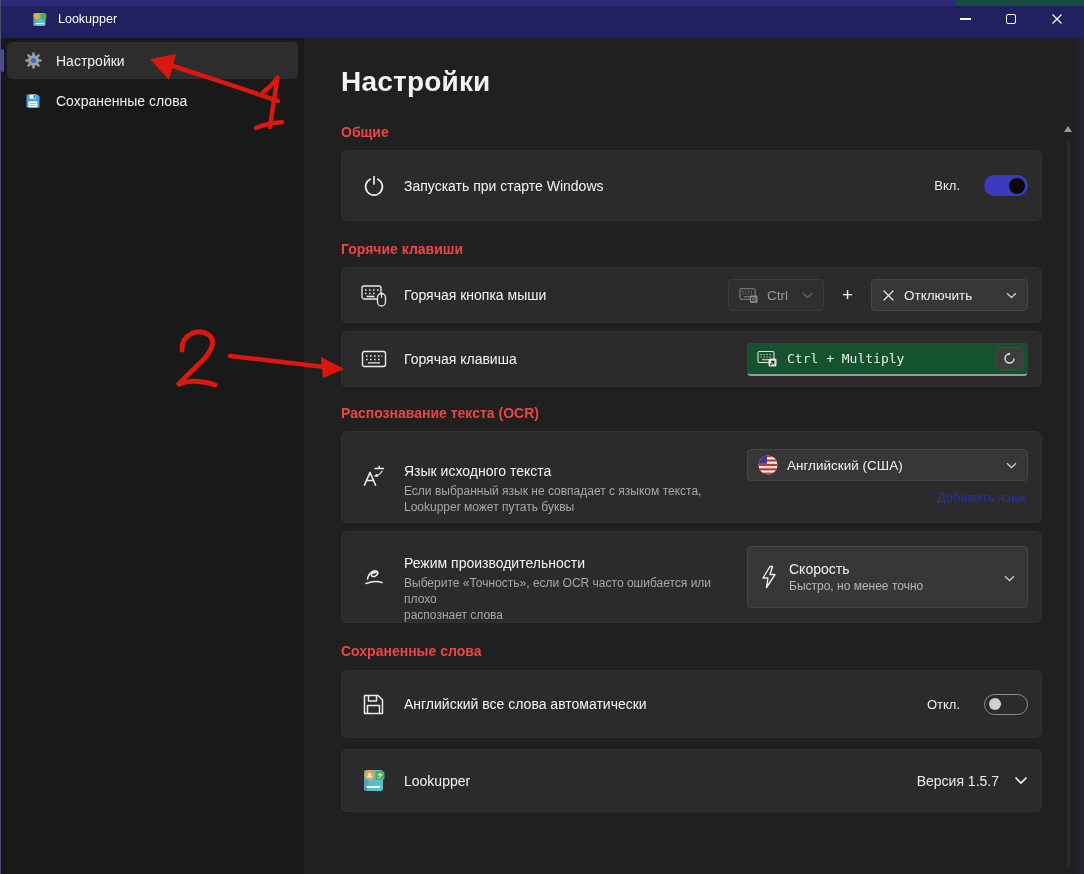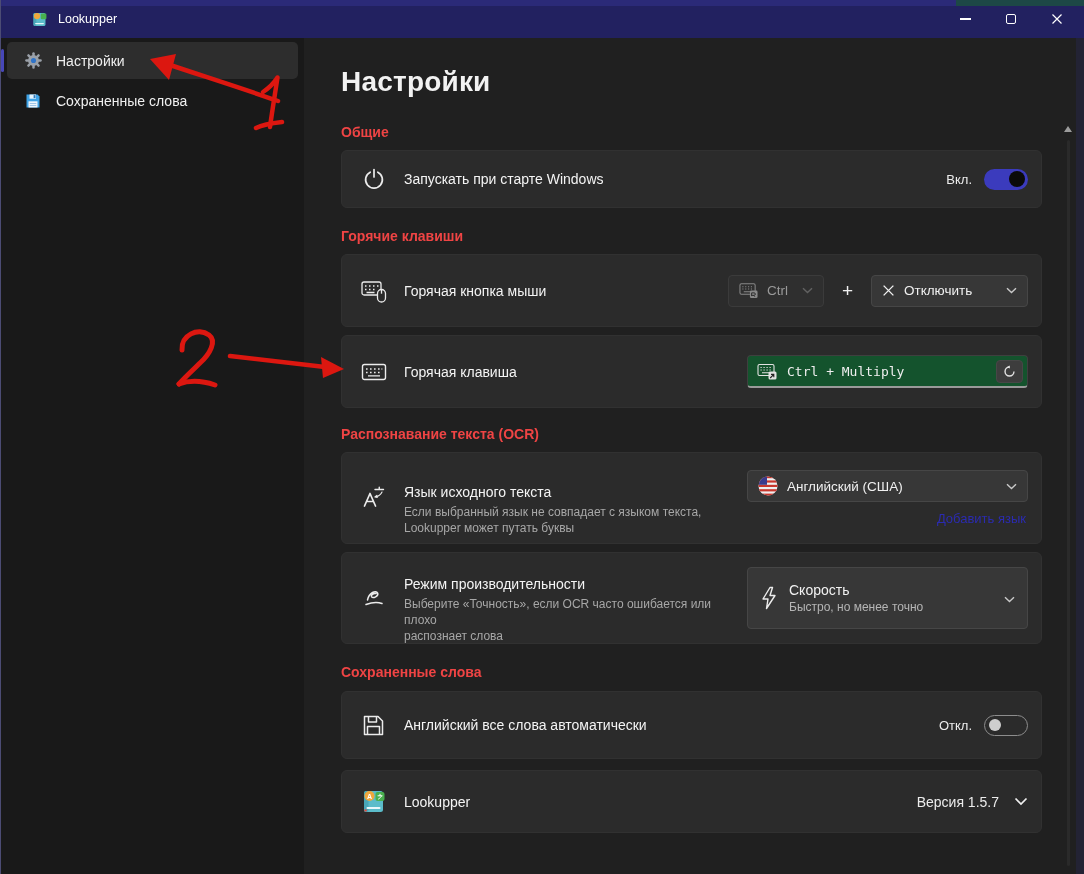--- a/index.html
+++ b/index.html
@@ -35,25 +35,25 @@
   .sec.m1 { margin-top:24px; } .sec.m2 { margin-top:20px; } .sec.m3 { margin-top:18px; }
   .sec.m4 { margin-top:20px; } .sec.m5 { margin-top:19px; }
 
   .card { display:flex; align-items:center; background:#2b2b2b; border:1px solid #313131;
     border-radius:6px; padding:0 13px 0 18px; }
   .c-ico { width:27px; flex:none; display:flex; align-items:center; justify-content:center; }
   .c-label { font-size:14px; margin-left:17px; color:#f4f4f4; }
   .text-col { margin-left:17px;margin-top:24px; }
   .text-col .c-label { margin-left:0; display:block; }
   .desc { font-size:12px; color:#a7a7a7; line-height:16px; margin-top:4px; display:block; }
-  .right { margin-left:auto; display:flex; align-items:center; gap:12px; }
+  .right { margin-left:auto; display:flex; align-items:center; gap:24px; }
   .state { font-size:13px; color:#ececec; }
 
-  .h70 { height:58px; margin-top:10px; }
-  .h60 { height:73px; }
+  .h70 { height:71px; margin-top:10px; }
+  .h60 { height:56px; }
   .mtA { margin-top:10px; } .mtB { margin-top:8px; } .mtC { margin-top:11px; }
   .h92 { height:92px; }
   .h68 { height:68px; }
   .h63 { height:63px; }
 
   
   .toggle { position:relative; width:44px; height:21px; border-radius:11px; cursor:pointer; flex:none;}
   .toggle.on  { background:#3b3bbd; }
   .toggle.on .knob { position:absolute; right:3px; top:2.5px; width:16px; height:16px; border-radius:50%; background:#0a0a0a; }
   .toggle.off { background:transparent; border:1px solid #8d8d8d; }

